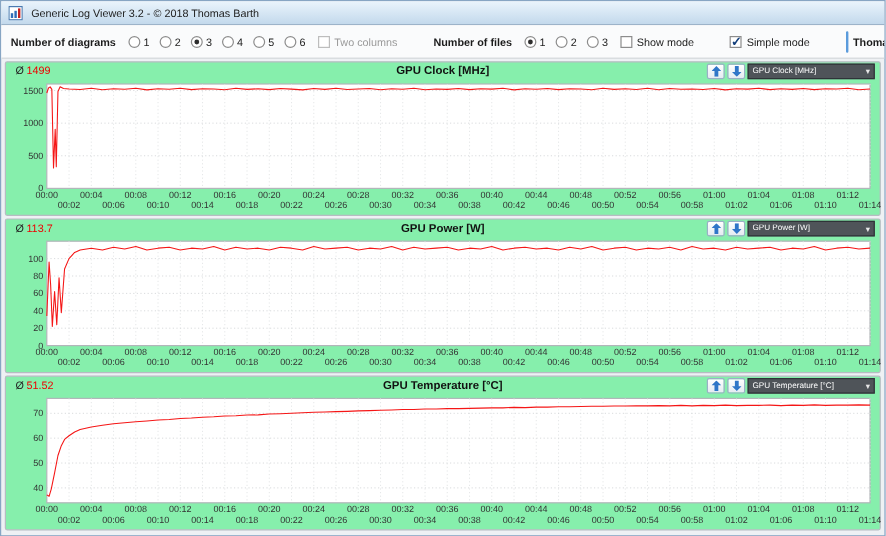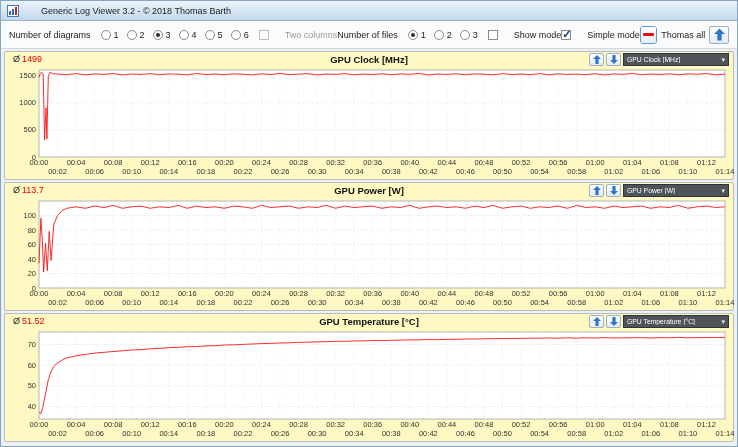--- a/index.html
+++ b/index.html
@@ -1,44 +1,44 @@
 <!DOCTYPE html>
 <html><head>
 <meta charset="utf-8">
 <style>
   *{box-sizing:border-box;margin:0;padding:0}
   html,body{width:738px;height:447px}
   body{font-family:"Liberation Sans",sans-serif;background:#eef1f4;border:1px solid #87a5c3;overflow:hidden;font-size:9px;color:#1c1c1c}
   
-  .titlebar{height:20px;background:linear-gradient(#eaf4fc,#c3d9ec);border-bottom:1px solid #9cb3c9;display:flex;align-items:center;gap:22px;padding:0 6px}
+  .titlebar{height:20px;background:linear-gradient(#eaf4fc,#c3d9ec);border-bottom:1px solid #9cb3c9;display:flex;align-items:center;gap:7px;padding:0 6px}
   .app-icon{width:12px;height:12px;display:inline-flex}
   .title-text{font-size:9px;color:#222}
   
   .toolbar{height:28px;background:#fafbfc;border-bottom:1px solid #d2d6da;display:flex;align-items:center;padding:0 8px;white-space:nowrap}
-  .tb-label{font-weight:normal}
+  .tb-label{font-weight:bold}
   .radio-group{display:flex;align-items:center;gap:8px;margin:0 10px}
   .radio-item{display:flex;align-items:center;gap:3px;cursor:default}
   .radio{width:10px;height:10px;border:1px solid #8c8c8c;border-radius:50%;background:#fff;position:relative;flex:0 0 auto}
   .radio.checked::after{content:"";position:absolute;left:2px;top:2px;width:4px;height:4px;border-radius:50%;background:#2d2d2d}
-  .check-item{display:flex;align-items:center;gap:16px;margin-right:0;cursor:default}
+  .check-item{display:flex;align-items:center;gap:4px;margin-right:30px;cursor:default}
   .check-item.disabled{color:#9a9a9a}
   .check-item.disabled .checkbox{border-color:#bdbdbd}
   .check-item.bold{font-weight:normal}
   .checkbox{width:10px;height:10px;border:1px solid #8c8c8c;background:#fff;position:relative;flex:0 0 auto}
   .checkbox.checked::after{content:"✓";position:absolute;left:0;top:-3px;font-size:11px;font-weight:bold;color:#14407c}
   .btn-group{display:flex;border:1px solid #5a9bdc;border-radius:3px;background:#f4f8fc;overflow:hidden;margin-right:4px}
   .btn-group button{border:none;background:linear-gradient(#ffffff,#e9eef3);width:19px;height:16px;display:flex;align-items:center;justify-content:center;cursor:default}
   .red-dash{display:inline-block;width:11px;height:3px;background:#e31212;border-radius:1px}
   .spacer{margin-left:auto}
   .arrow-btn{width:24px;height:18px;border:1px solid #9ab0c6;border-radius:2px;background:linear-gradient(#ffffff,#e4ebf2);display:flex;align-items:center;justify-content:center;margin-left:4px;cursor:default}
   .arrow-up-glyph,.arrow-down-glyph{display:inline-flex}
   .arrow-down-glyph{transform:rotate(180deg)}
   
   .main{padding:0}
-  .panel{margin:2px 3px;background:#fef9c3;border:1px solid #b6bcc2;border-radius:2px;height:129px;position:relative}
+  .panel{margin:2px 3px;background:#86efac;border:1px solid #b6bcc2;border-radius:2px;height:129px;position:relative}
   .panel-header{height:15px;position:relative;display:flex;align-items:center;justify-content:center}
   .avg{position:absolute;left:8px;top:2px;font-size:9px;color:#222}
   .avg-val{color:#ee0000;margin-left:2px}
   .chart-title{font-weight:bold;font-size:9.5px;color:#111}
   .panel-controls{position:absolute;right:4px;top:1px;display:flex;align-items:center;gap:2px}
   .mini-btn{width:15px;height:13px;border:1px solid #9ab0c6;border-radius:2px;background:linear-gradient(#ffffff,#e4ebf2);display:flex;align-items:center;justify-content:center;cursor:default}
   .combo{width:106px;height:13px;background:#4f5459;border:1px solid #2f3338;color:#fff;display:flex;align-items:center;padding:0 3px;gap:2px;cursor:default}
   .combo-text{flex:1;font-size:6.8px;white-space:nowrap;overflow:hidden}
   .combo-caret{font-size:7px;color:#e8e8e8}
   .plot{height:112px;width:100%}

